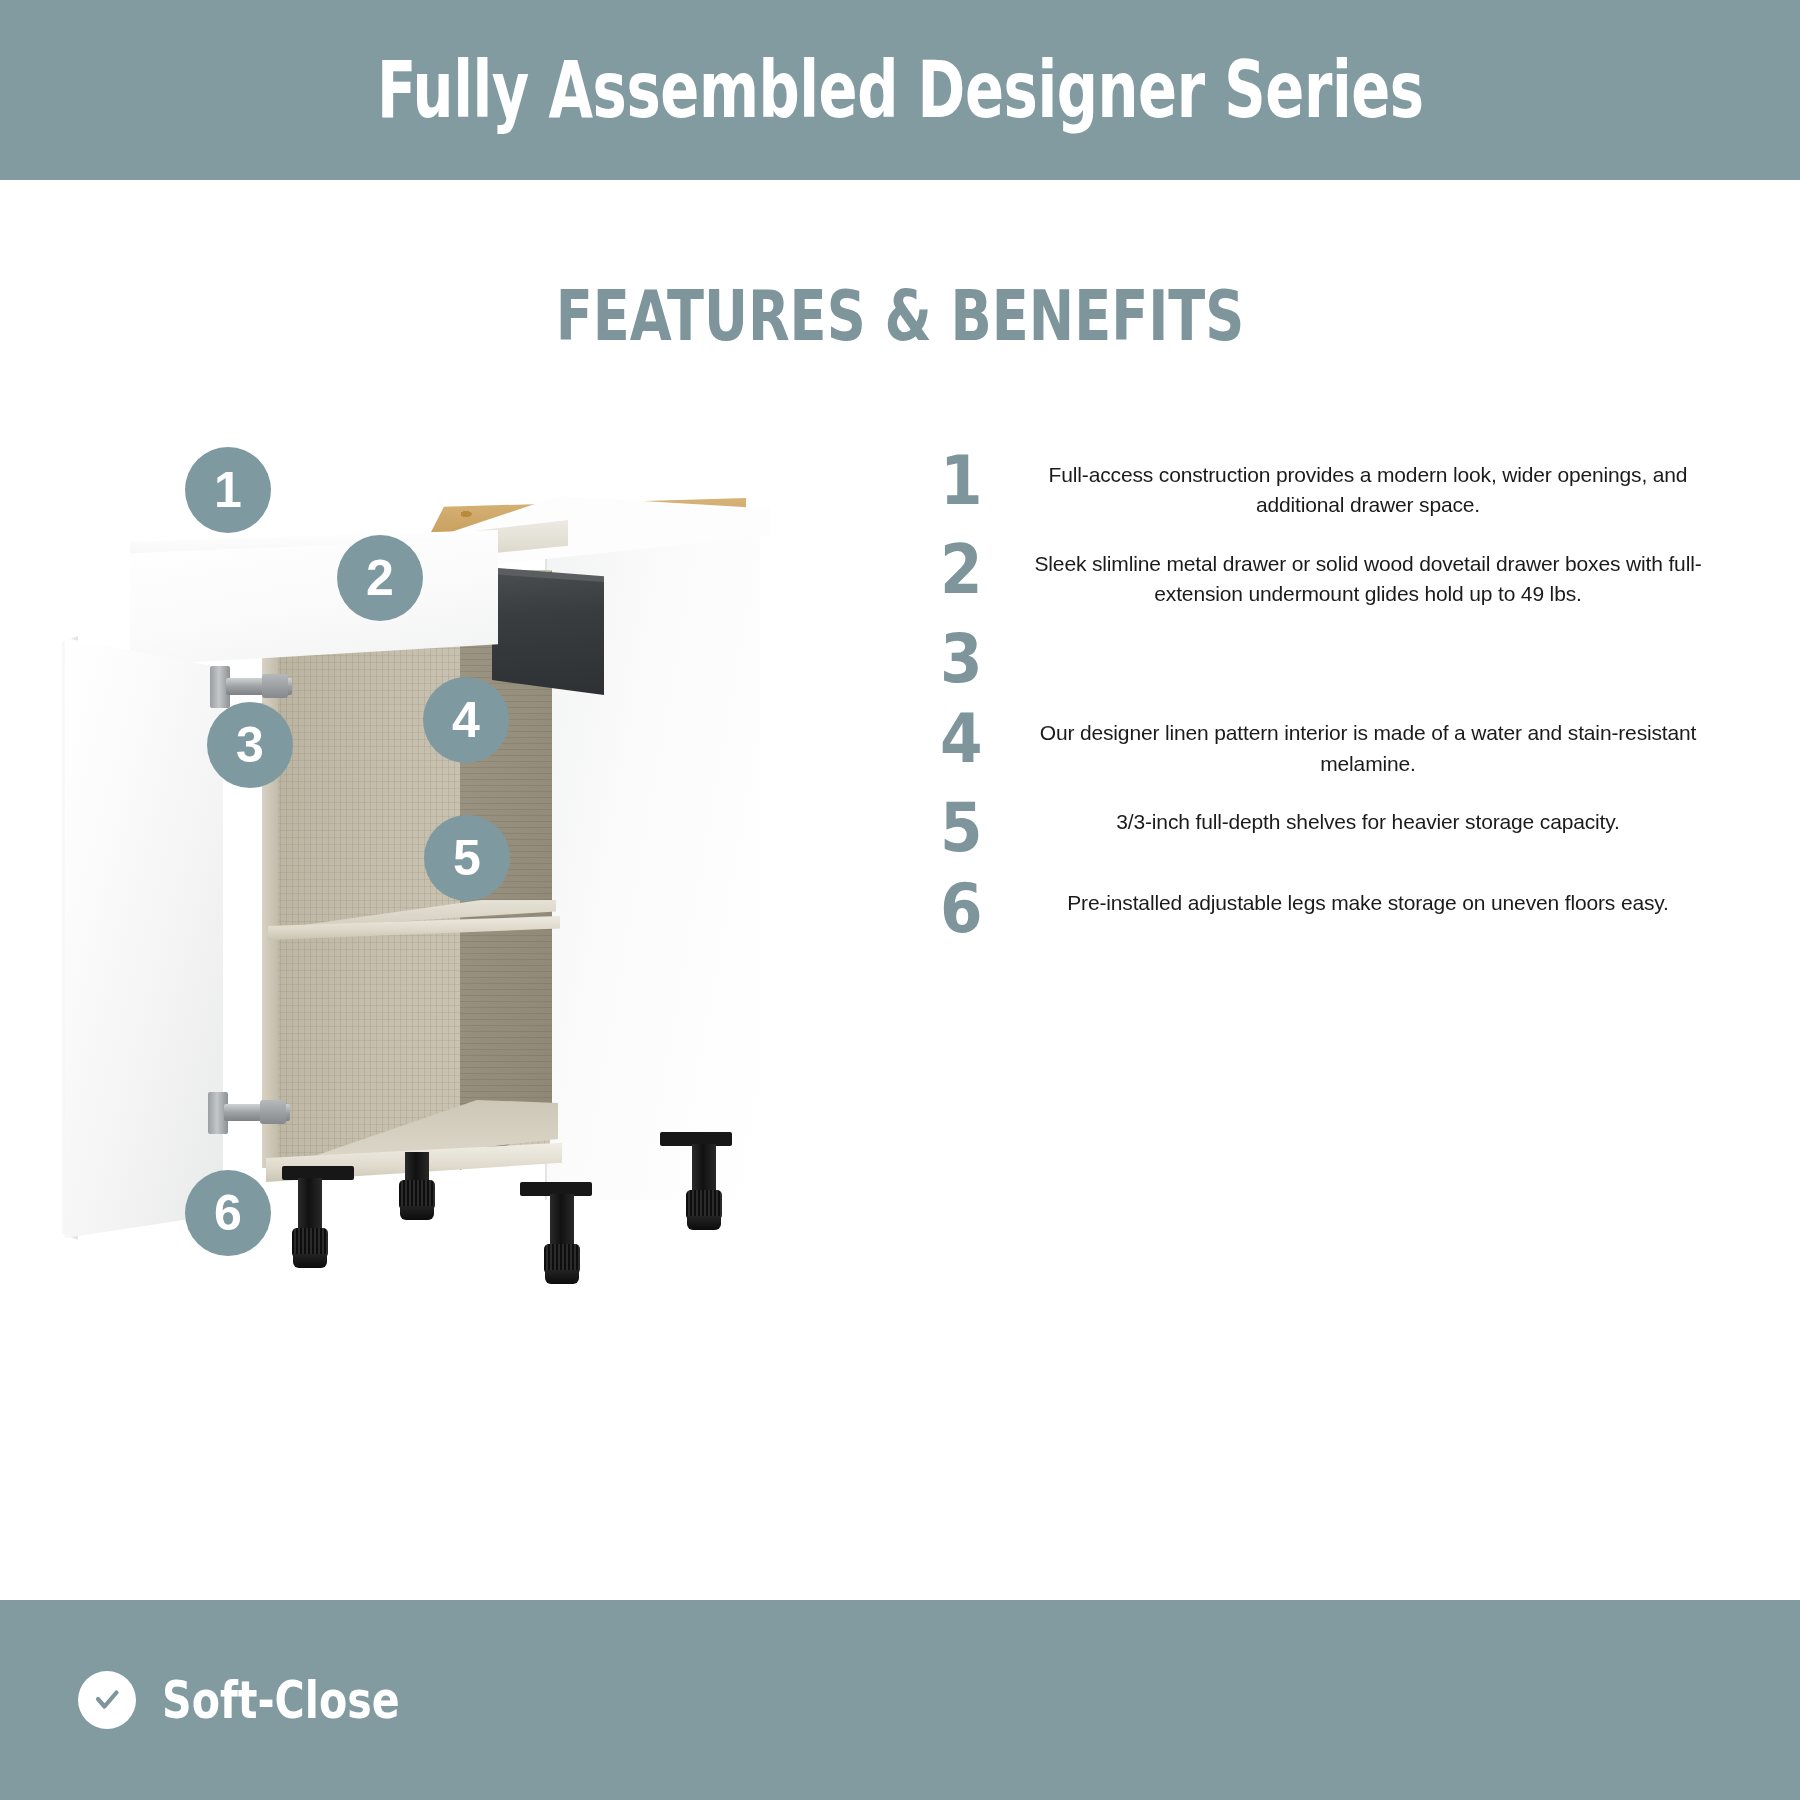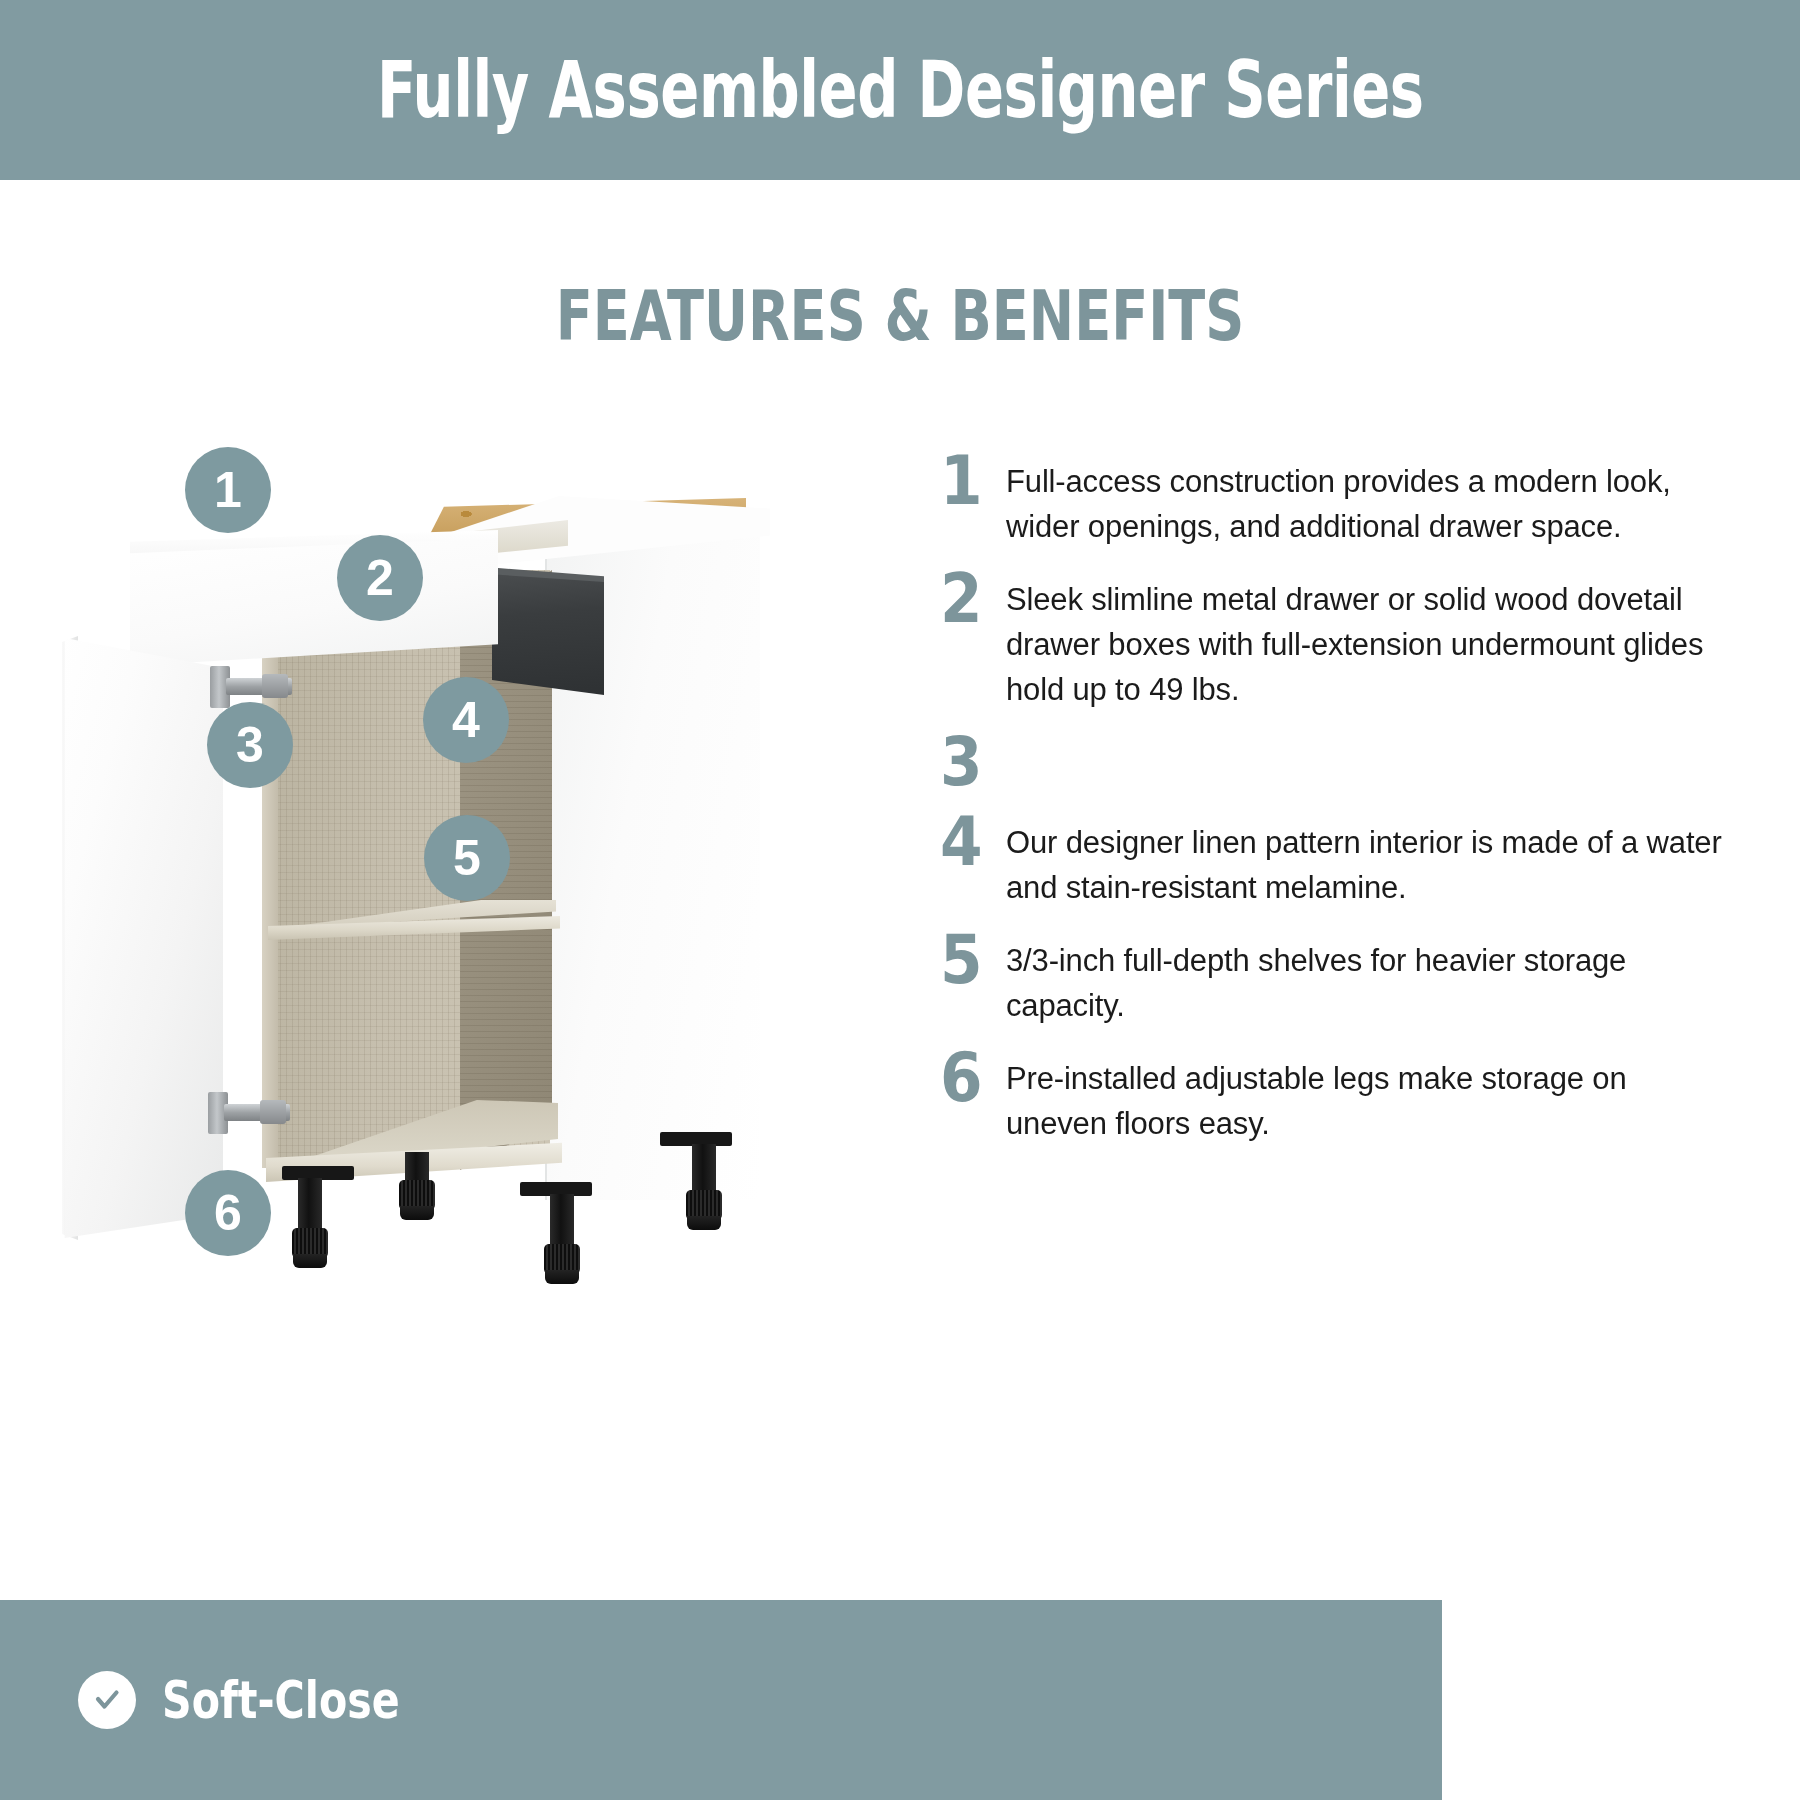--- a/index.html
+++ b/index.html
@@ -318,32 +318,33 @@
     color: #7d959b;
     font-family: "Liberation Sans Narrow", "DejaVu Sans Condensed", "Liberation Sans", sans-serif;
     font-weight: bold;
     font-size: 68px;
     line-height: 0.92;
     text-align: left;
   }
   .feature-text {
     flex: 1 1 auto;
     color: #1b1b1b;
-    font-size: 31px;
+    font-size: 21px;
     line-height: 1.45;
     font-family: "Liberation Sans", sans-serif;
     padding-top: 10px;
     letter-spacing: -0.15px;
+    text-align: center;
   }
 
   
   .footer-bar {
     position: absolute;
     left: 0; top: 1600px;
-    width: 1442px;
+    width: 1800px;
     height: 200px;
     background: #819ba1;
     display: flex;
     align-items: center;
   }
   .footer-item {
     flex: 1 1 0;
     display: flex;
     align-items: center;
     justify-content: flex-start;

